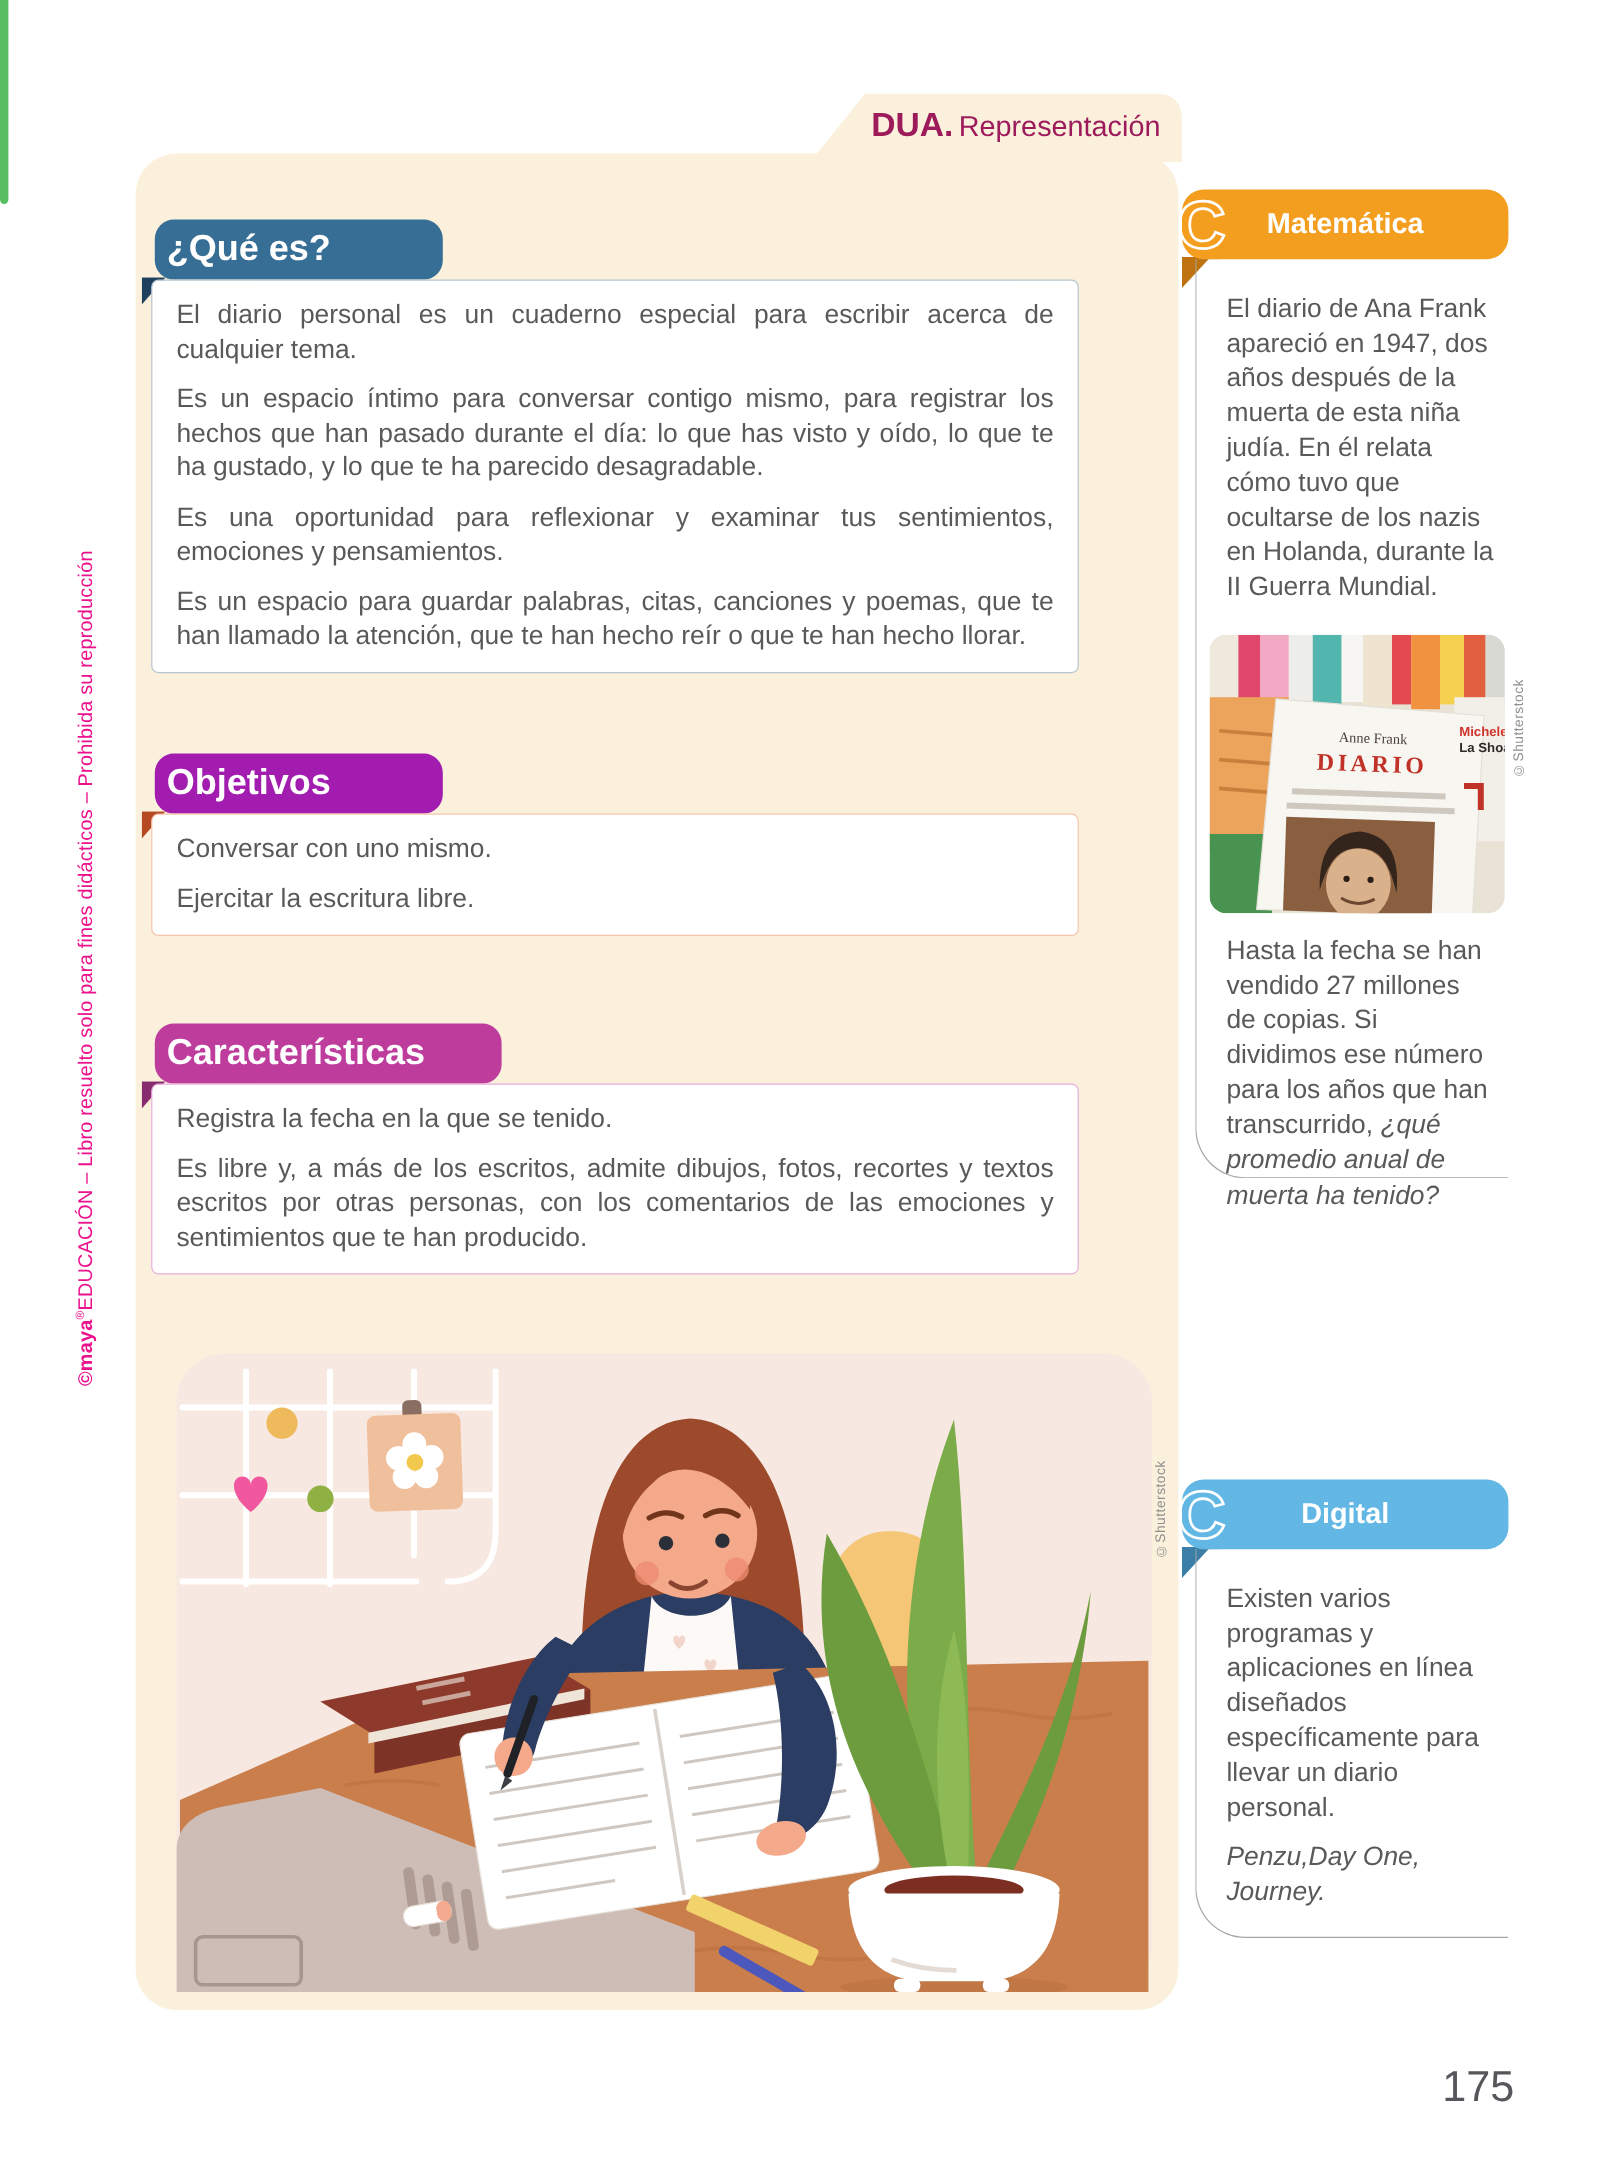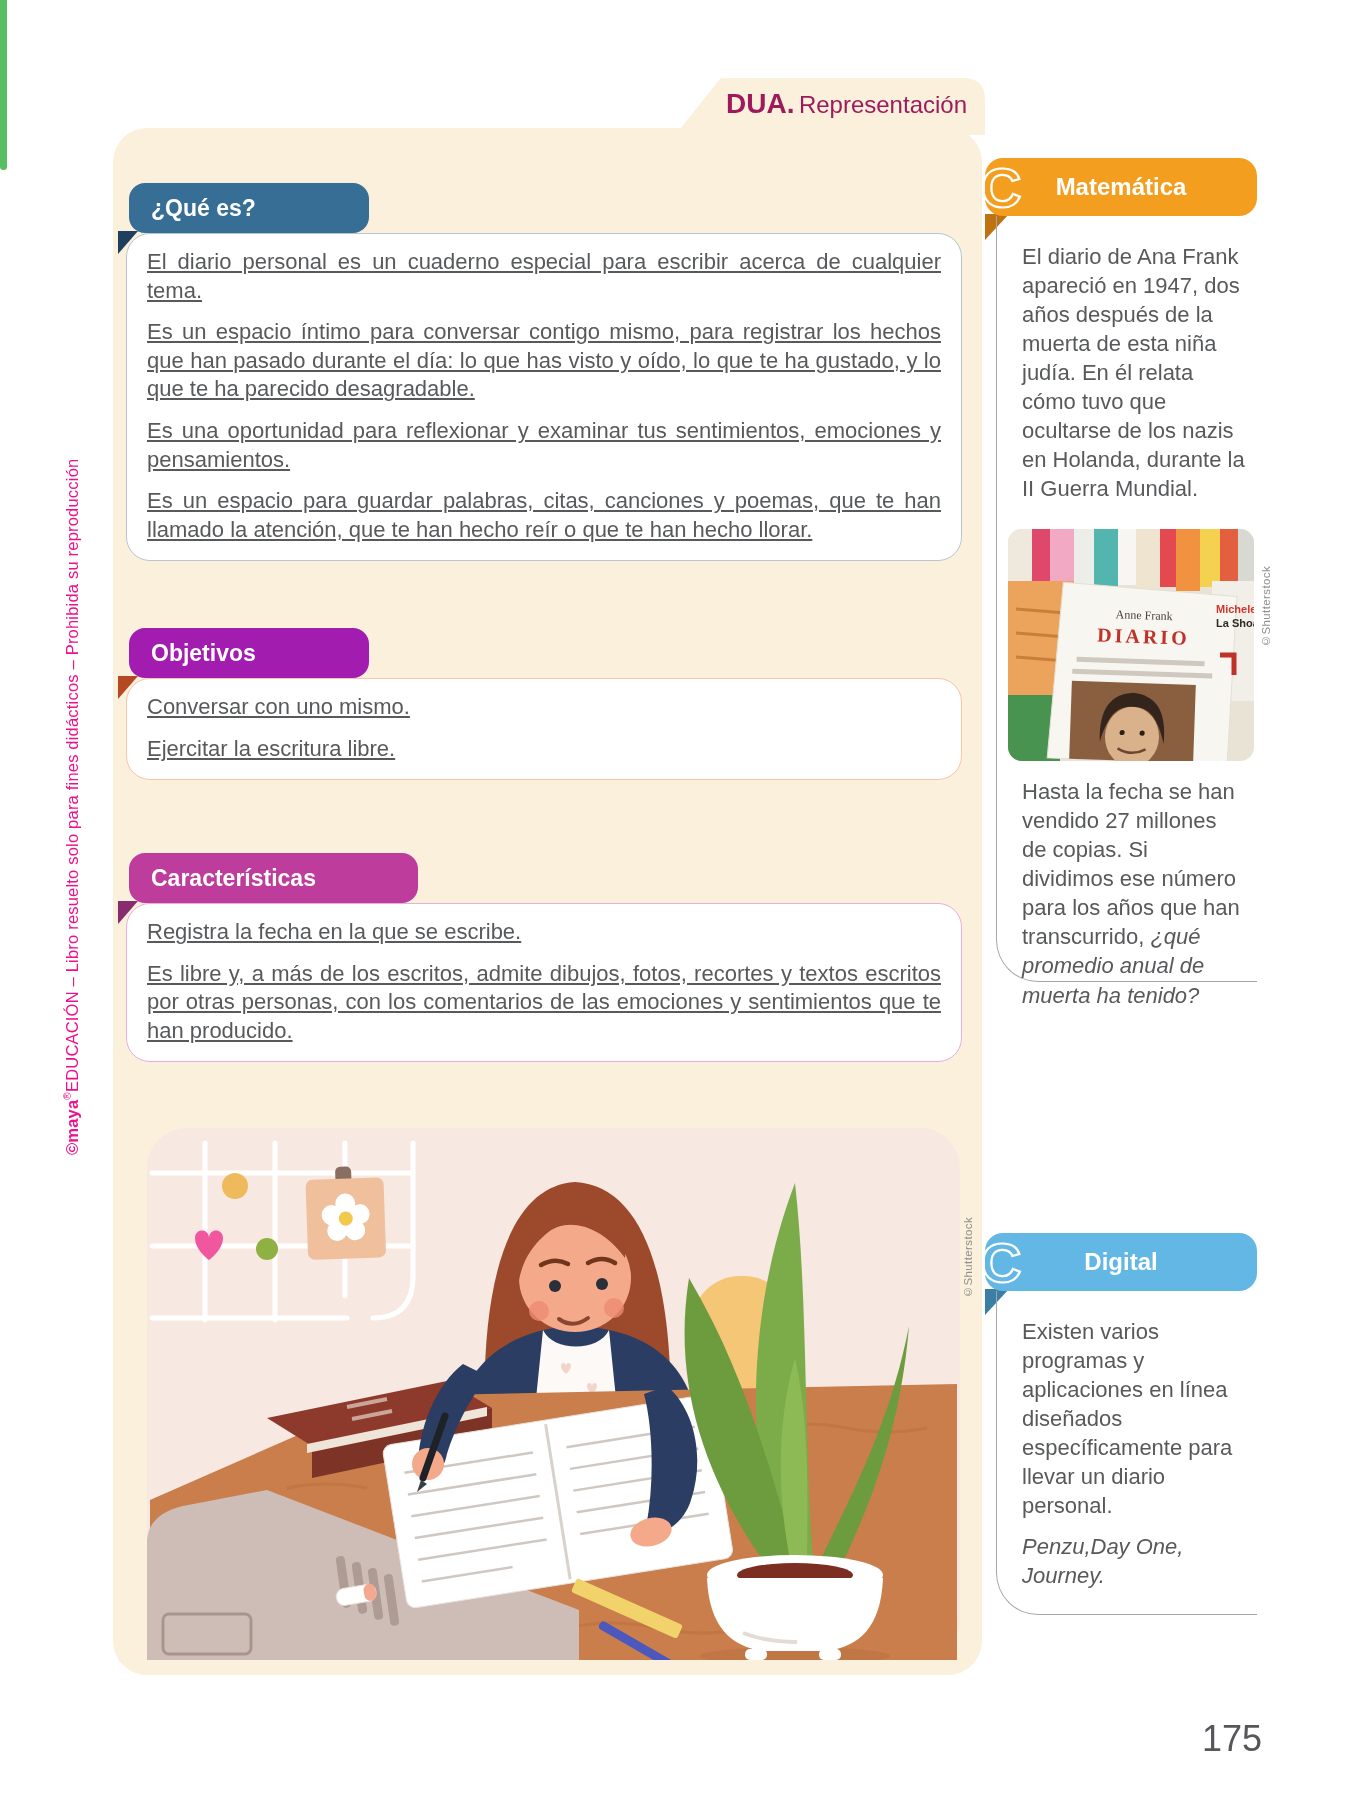--- a/index.html
+++ b/index.html
@@ -19,24 +19,24 @@
   
   #dua-tab{left:675px;top:78px;width:310px;height:57px;}
   #dua-text{left:726px;top:88px;width:250px;color:#9D1A5B;white-space:nowrap;}
   #dua-text .tag{font-weight:bold;font-size:28px;}
   #dua-text .lbl{font-weight:normal;font-size:24px;}
 
   
   #cream{left:113px;top:128px;width:869px;height:1547px;background:#FAF0DC;border-radius:34px;}
 
   .tab{position:absolute;height:50px;border-radius:16px;color:#fff;font-weight:bold;
-       font-size:23px;line-height:50px;padding-left:22px;box-sizing:border-box;}
+       font-size:30px;line-height:50px;padding-left:10px;box-sizing:border-box;}
   .tail{position:absolute;width:20px;height:23px;clip-path:polygon(0 0,100% 0,0 100%);}
-  .textbox{position:absolute;background:#fff;border-radius:24px;box-sizing:border-box;
-           padding:14px 20px 3px 20px;font-size:22px;line-height:1.3;color:#58595B;width:836px;text-decoration:underline;}
+  .textbox{position:absolute;background:#fff;border-radius:6px;box-sizing:border-box;
+           padding:14px 20px 3px 20px;font-size:22px;line-height:1.3;color:#58595B;width:773px;}
   .textbox p{margin:0 0 13px 0;text-align:justify;}
 
   #tab-quees{left:129px;top:183px;width:240px;background:#376E95;}
   #tail-quees{left:118px;top:231px;background:#1F3F5E;}
   #box-quees{left:126px;top:233px;border:1.5px solid #B7C5D1;}
 
   #tab-objetivos{left:129px;top:628px;width:240px;background:#a21caf;}
   #tail-objetivos{left:118px;top:676px;background:#B54A22;}
   #box-objetivos{left:126px;top:678px;border:1.5px solid #F6C5AE;}
 
@@ -113,21 +113,21 @@
   <div class="tail" id="tail-objetivos"></div>
   <div class="tab" id="tab-objetivos">Objetivos</div>
   <div class="textbox" id="box-objetivos">
       <p>Conversar con uno mismo.</p>
       <p>Ejercitar la escritura libre.</p>
     </div>
 
   <div class="tail" id="tail-caract"></div>
   <div class="tab" id="tab-caract">Características</div>
   <div class="textbox" id="box-caract">
-      <p>Registra la fecha en la que se escribe.</p>
+      <p>Registra la fecha en la que se tenido.</p>
       <p>Es libre y, a más de los escritos, admite dibujos, fotos, recortes y textos escritos por otras personas, con los comentarios de las emociones y sentimientos que te han producido.</p>
     </div>
 
   <svg class="abs" id="illo" viewBox="0 0 813 532">
     <rect x="0" y="0" width="813" height="532" rx="40" fill="#F7E8E1"></rect>
 
     <g stroke="#FFFFFF" stroke-width="5" stroke-linecap="round">
       <line x1="58" y1="15" x2="58" y2="192"></line>
         <line x1="128" y1="15" x2="128" y2="192"></line>
       <line x1="198" y1="15" x2="198" y2="168"></line>

